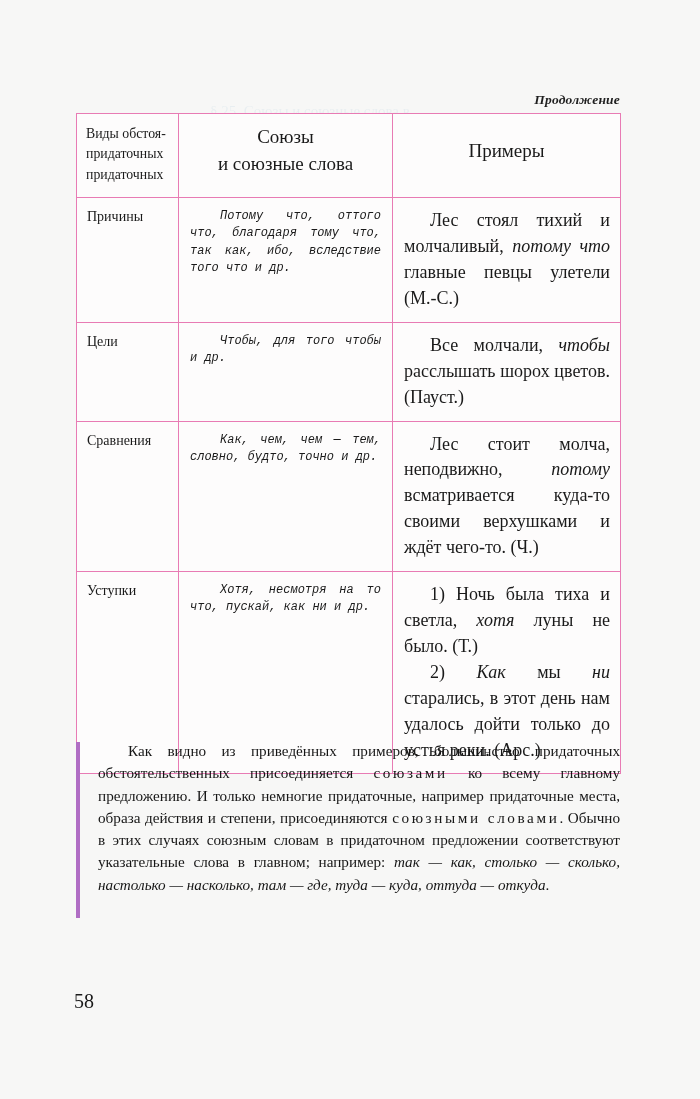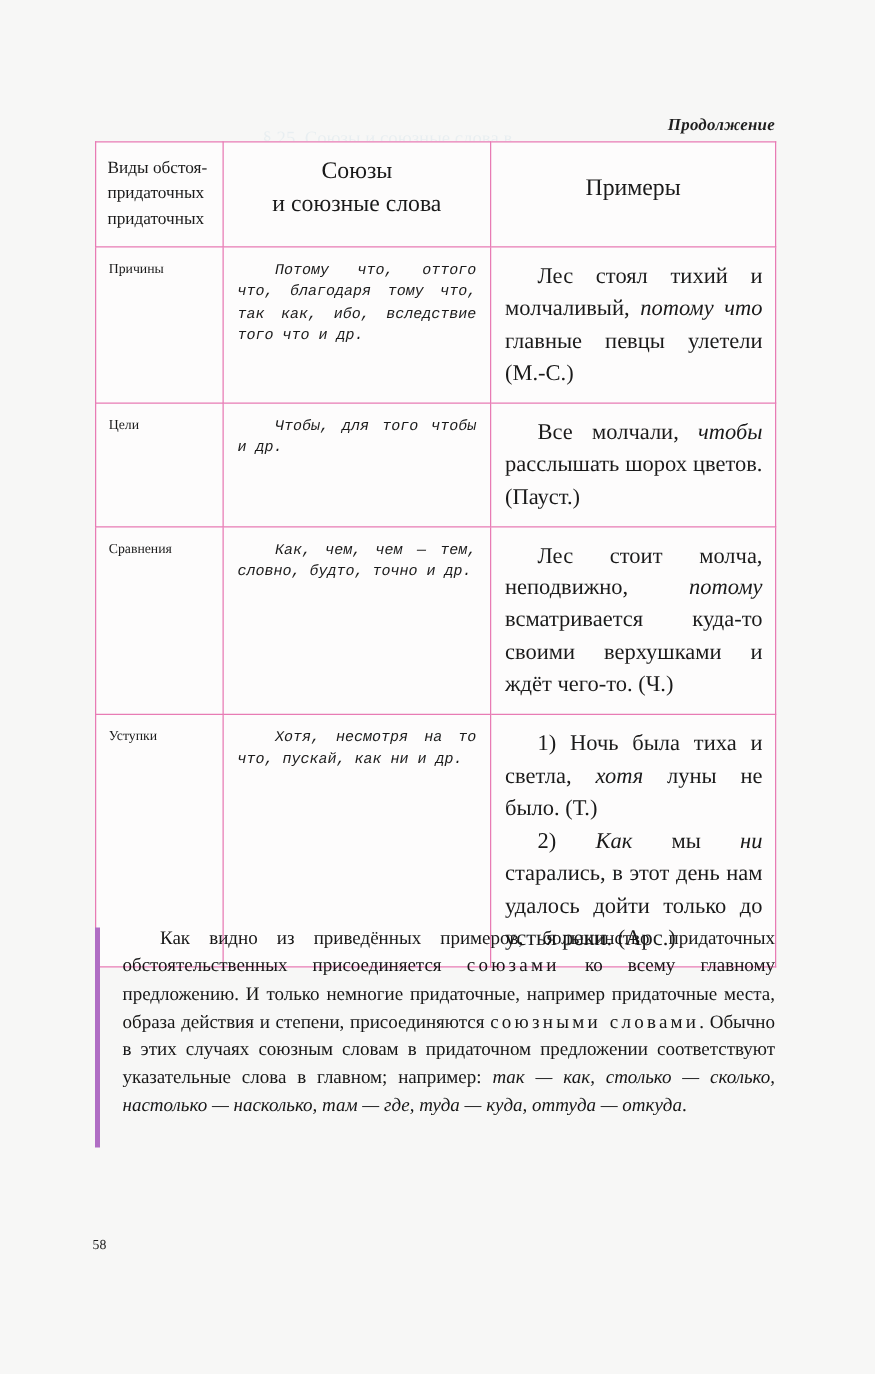--- a/index.html
+++ b/index.html
@@ -67,21 +67,21 @@
   .hd.left {
     text-align: left;
     padding-left: 9px;
     font-size: 13.8px;
     line-height: 1.48;
   }
   .hd-sub { display: block; }
 
   
   .kind {
-    font-size: 11px;
+    font-size: 14px;
     padding: 10px 6px 8px 10px;
     line-height: 1.3;
   }
 
   
   .conj {
     font-style: italic;
     text-align: justify;
     text-align-last: left;
     text-indent: 30px;
@@ -138,21 +138,21 @@
     color: #161616;
   }
   .body-text em { font-style: italic; }
   .sp { letter-spacing: 2.6px; }
 
   
   .folio {
     position: absolute;
     left: 74px;
     top: 990px;
-    font-size: 11px;
+    font-size: 20px;
     color: #1a1a1a;
   }
 
   
   .ghost {
     position: absolute;
     opacity: 0.055;
     color: #0369a1;
     font-size: 15px;
     line-height: 1.5;

